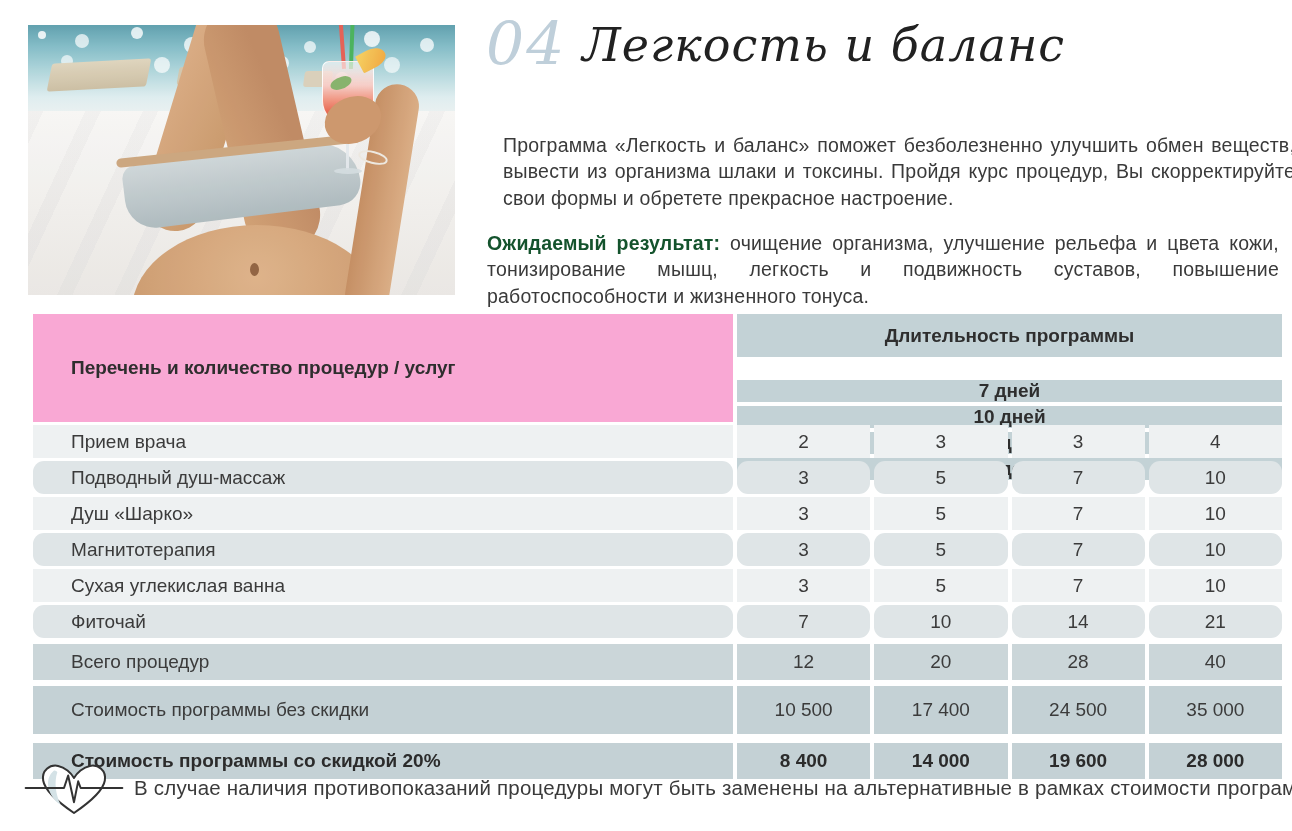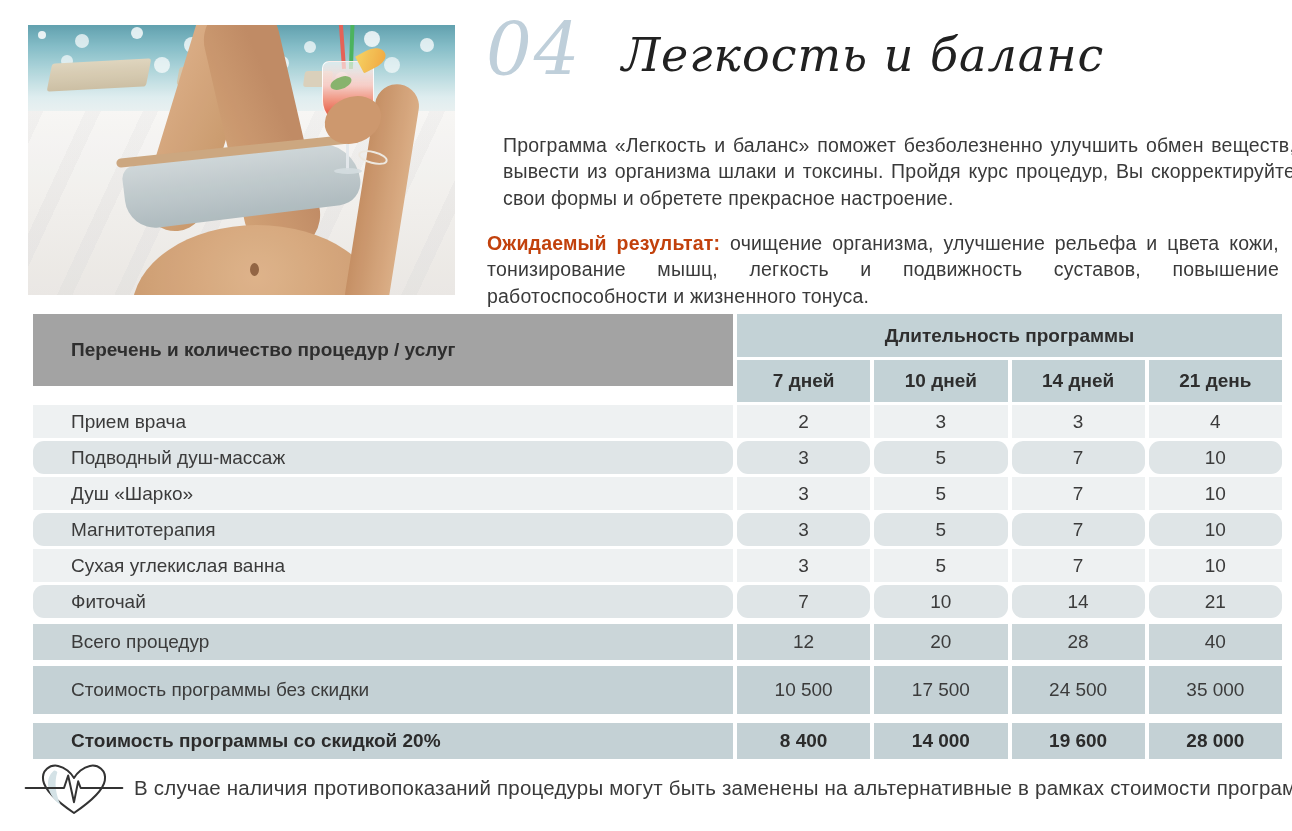--- a/index.html
+++ b/index.html
@@ -58,40 +58,40 @@
     background:linear-gradient(135deg,#f6cf57,#ef9f33);transform:rotate(-28deg);}
   .mint{left:302px;top:52px;width:22px;height:12px;border-radius:60% 40% 60% 40%;
     background:#7fae62;transform:rotate(-15deg);}
   .bracelet{left:330px;top:126px;width:26px;height:9px;border:2px solid #ece7de;
     border-radius:50%;transform:rotate(14deg);background:transparent;}
   .wash{inset:0;background:rgba(255,255,255,.07);}
 
   
   .titleblock{position:absolute;left:486px;top:14px;display:flex;align-items:baseline;}
   .title-number{font-family:"DejaVu Serif",serif;font-style:italic;font-weight:400;
-    font-size:72px;line-height:1;color:#bfcfda;letter-spacing:2px;}
+    font-size:60px;line-height:1;color:#bfcfda;letter-spacing:2px;}
   .title-text{font-family:"DejaVu Serif",serif;font-style:italic;font-weight:400;
-    font-size:46px;color:#212121;margin-left:40px;position:relative;top:-4px;letter-spacing:1px;}
+    font-size:46px;color:#212121;margin-left:16px;position:relative;top:-4px;letter-spacing:1px;}
 
   
   .para{position:absolute;left:487px;width:792px;font-size:19.5px;line-height:26.5px;
     text-align:justify;color:#3a3a3a;letter-spacing:.2px;}
   .para.p1{top:112px;margin-left:16px;}
   .para.p2{top:210px;}
-  .para b{color:#c2410c;}
+  .para b{color:#14532d;}
 
   
   .ptable{position:absolute;left:33px;top:314px;width:1249px;font-size:19px;}
   .t-head{display:flex;gap:4px;}
-  .head-left{width:700px;height:72px;background:#a3a3a3;display:flex;align-items:center;
+  .head-left{width:700px;height:108px;background:#f9a8d4;display:flex;align-items:center;
     padding-left:38px;box-sizing:border-box;font-weight:bold;color:#2e2e2e;}
   .head-right{flex:1;display:flex;flex-direction:column;gap:3px;justify-content:space-between;}
   .head-duration{height:43px;background:#c3d2d6;display:flex;align-items:center;justify-content:center;
     font-weight:bold;color:#2e2e2e;}
-  .head-days{height:42px;display:flex;gap:4px;}
+  .head-days{height:42px;display:flex;gap:4px;flex-direction:column;}
   .head-day{flex:1;background:#c3d2d6;display:flex;align-items:center;justify-content:center;
     font-weight:bold;color:#2e2e2e;}
   .t-row{display:flex;gap:4px;margin-top:3px;}
   .t-row .cell-label{width:700px;display:flex;align-items:center;padding-left:38px;box-sizing:border-box;}
   .t-row .cell-val{flex:1;display:flex;align-items:center;justify-content:center;}
   .t-row>div{height:33px;}
   .t-row.v-light>div{background:#eef1f2;}
   .t-row.v-dark>div{background:#dfe5e7;border-radius:11px;}
   .t-row.v-total{margin-top:6px;}
   .t-row.v-total>div{height:36px;background:#cbd6d9;}
@@ -212,21 +212,21 @@
       <div class="cell-label" data-interactable="false">Всего процедур</div>
       <div class="cell-val" data-interactable="false">12</div>
       <div class="cell-val" data-interactable="false">20</div>
       <div class="cell-val" data-interactable="false">28</div>
       <div class="cell-val" data-interactable="false">40</div>
     </div>
 
     <div class="t-row v-price" data-interactable="false">
       <div class="cell-label" data-interactable="false">Стоимость программы без скидки</div>
       <div class="cell-val" data-interactable="false">10 500</div>
-      <div class="cell-val" data-interactable="false">17 500</div>
+      <div class="cell-val" data-interactable="false">17 400</div>
       <div class="cell-val" data-interactable="false">24 500</div>
       <div class="cell-val" data-interactable="false">35 000</div>
     </div>
 
     <div class="t-row v-price-bold" data-interactable="false">
       <div class="cell-label" data-interactable="false">Стоимость программы со скидкой 20%</div>
       <div class="cell-val" data-interactable="false">8 400</div>
       <div class="cell-val" data-interactable="false">14 000</div>
       <div class="cell-val" data-interactable="false">19 600</div>
       <div class="cell-val" data-interactable="false">28 000</div>

